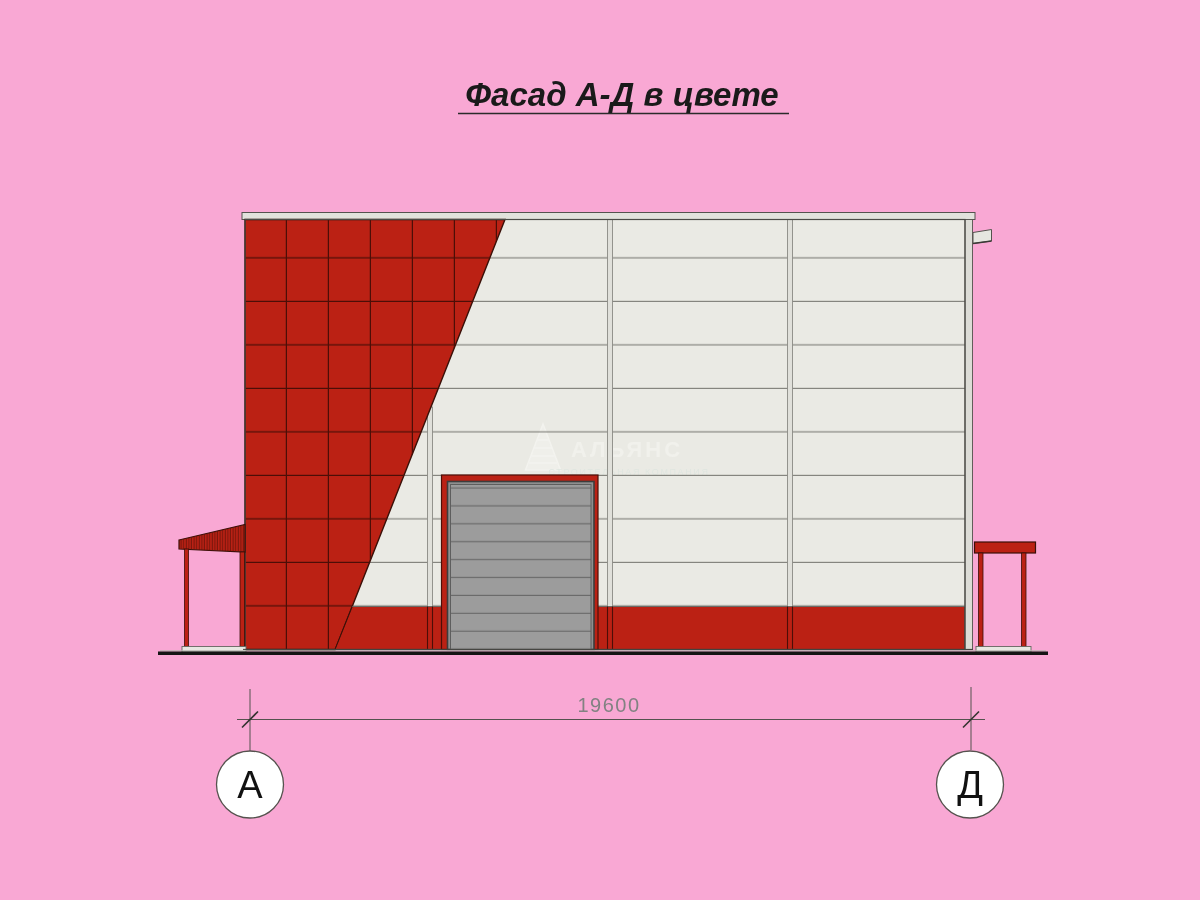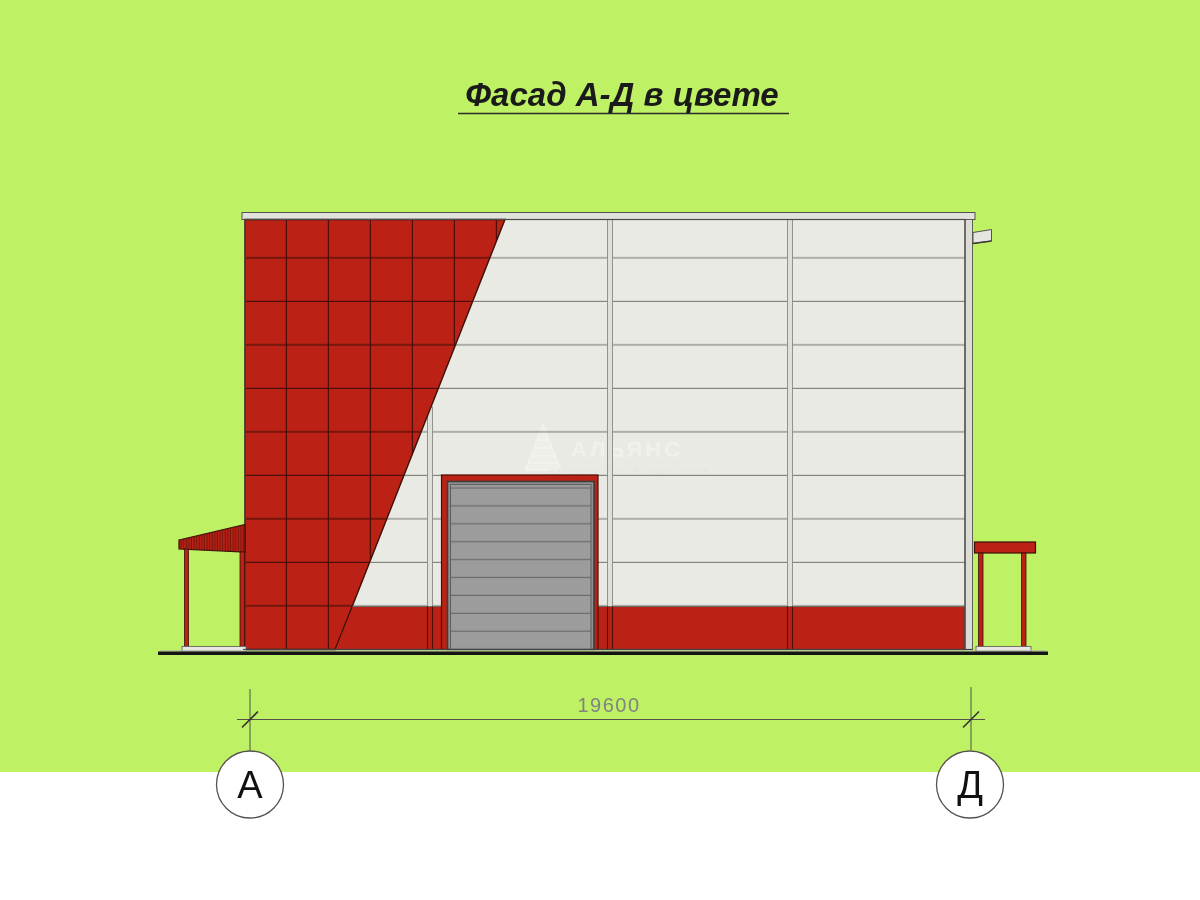--- a/index.html
+++ b/index.html
@@ -7,22 +7,22 @@
     padding: 0;
     background: #ffffff;
     width: 1200px;
     height: 900px;
     font-family: "Liberation Sans", sans-serif;
     overflow: hidden;
   }
   .stage {
     position: relative;
     width: 1200px;
-    height: 772px;
-    background: #bef264;
+    height: 900px;
+    background: #f9a8d4;
   }
   svg { display: block; }
   text { font-family: "Liberation Sans", sans-serif; }
   .title-text {
     font-size: 33px;
     font-style: italic;
     font-weight: 600;
     fill: #1a1a1a;
   }
   .dim-text {

